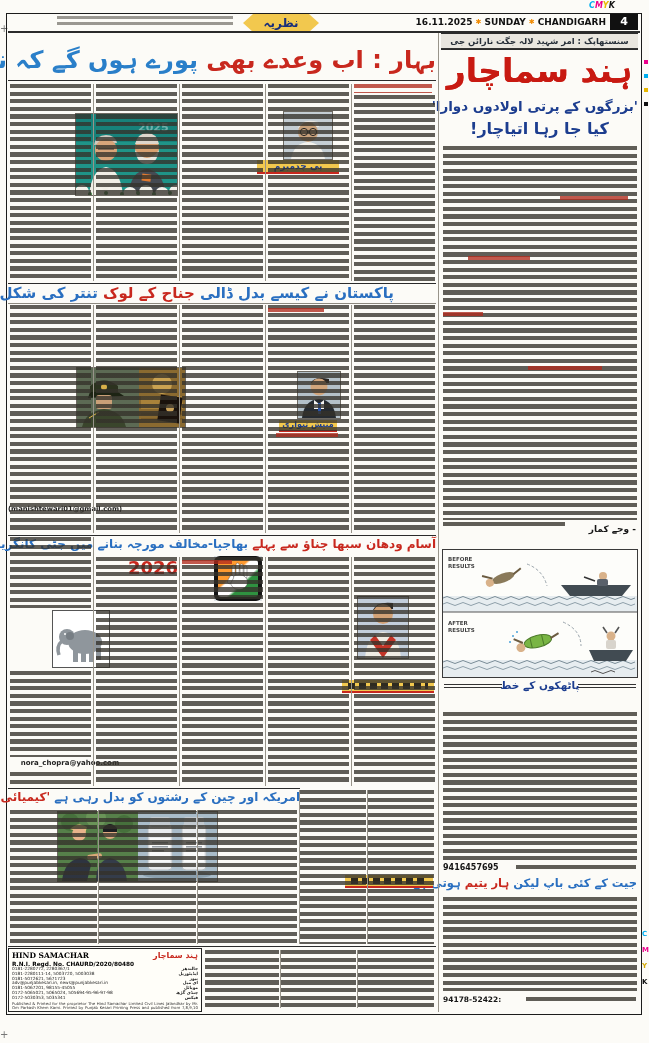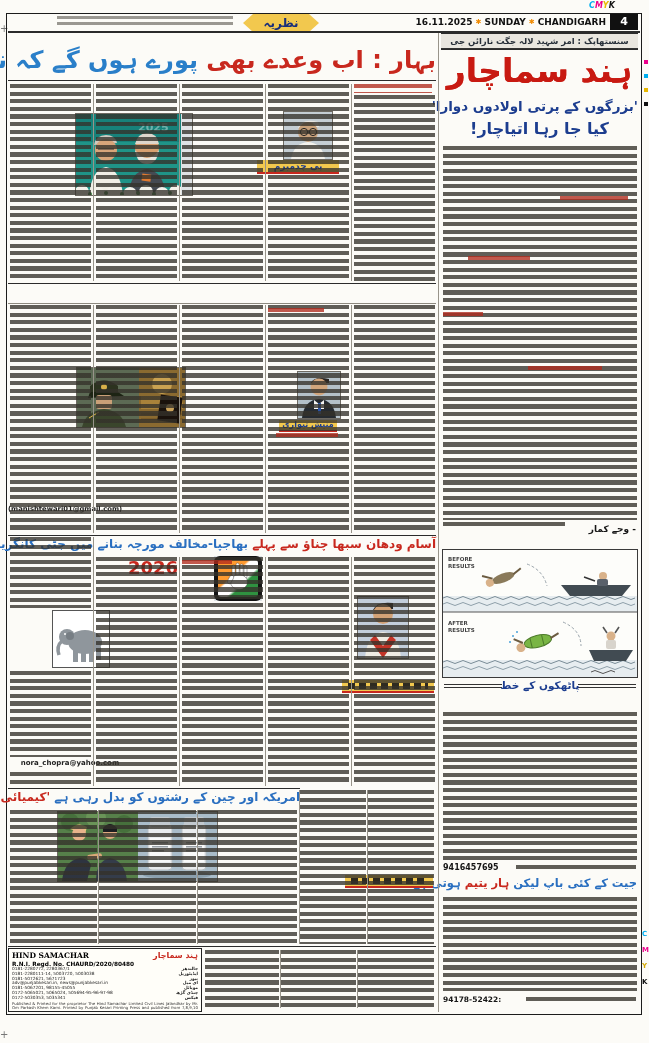--- a/index.html
+++ b/index.html
@@ -138,31 +138,34 @@
 
   <div class="headline rtl ctr nowrap" style="left:443px;top:876px;width:194px;font-size:11.5px">
     <span class="hl-blue">جیت کے کئی باپ لیکن </span><span class="hl-red">ہار یتیم</span><span class="hl-blue"> ہوتی ہے</span>
   </div>
   <div class="phone" style="left:443px;top:995px;font-size:7.5px">94178-52422:</div>
 
   <div class="headline rtl ctr nowrap" style="left:8px;top:40px;width:428px;font-size:24px;line-height:40px">
     <span class="hl-red">بہار : اب وعدے بھی </span><span style="color:#2a7fc9">پورے ہوں گے کہ نہیں</span>
   </div>
 
+  <div class="headline rtl ctr nowrap" style="left:50px;top:284px;width:344px;font-size:15px">
+    <span class="hl-blue">پاکستان نے کیسے بدل ڈالی </span><span class="hl-red">جناح کے لوک</span><span class="hl-blue"> تنتر کی شکل</span>
+  </div>
 
   <div class="headline rtl ctr nowrap" style="left:66px;top:537px;width:370px;font-size:12px">
     <span class="hl-red">آسام ودھان سبھا چناؤ سے پہلے </span><span class="hl-blue">بھاجپا-مخالف مورچہ بنانے میں جٹی کانگریس</span>
   </div>
   <div class="headline" style="left:128px;top:557px;width:40px;font-size:18px;color:#c8281e;background:#fcfbf7">2026</div>
 
   <div class="headline rtl ctr nowrap" style="left:8px;top:790px;width:292px;font-size:12px">
     <span class="hl-blue">امریکہ اور چین کے رشتوں کو بدل رہی ہے </span><span class="hl-red">'کیمیائی جنگ'</span>
   </div>
 
-  <div class="photo" style="left:75px;top:113px;width:118px;height:83px">
+  <div class="photo" style="left:75px;top:113px;width:103px;height:83px">
     <svg width="105" height="81" viewBox="0 0 105 81">
       <rect width="105" height="81" fill="#1f9488"></rect>
         <rect width="105" height="28" fill="#17827a"></rect>
       <text x="62" y="17" font-size="11" font-weight="bold" fill="#fff" opacity=".38"><tspan>2025</tspan></text>
       <path d="M18 31 q2 -10 12 -10 q9 0 11 8 l-23 2z" fill="#cfc9c0"></path>
       <circle cx="30" cy="36" r="11" fill="#d7a57a"></circle>
       <line x1="22" y1="35" x2="38" y2="35" stroke="#333"></line>
       <path d="M13 81 q3 -26 17 -28 q14 2 17 28z" fill="#f1eee6"></path>
       <circle cx="71" cy="34" r="12" fill="#d7a070"></circle>
       <path d="M59 30 q3 -11 12 -11 q10 0 12 11z" fill="#ddd6cc"></path>

